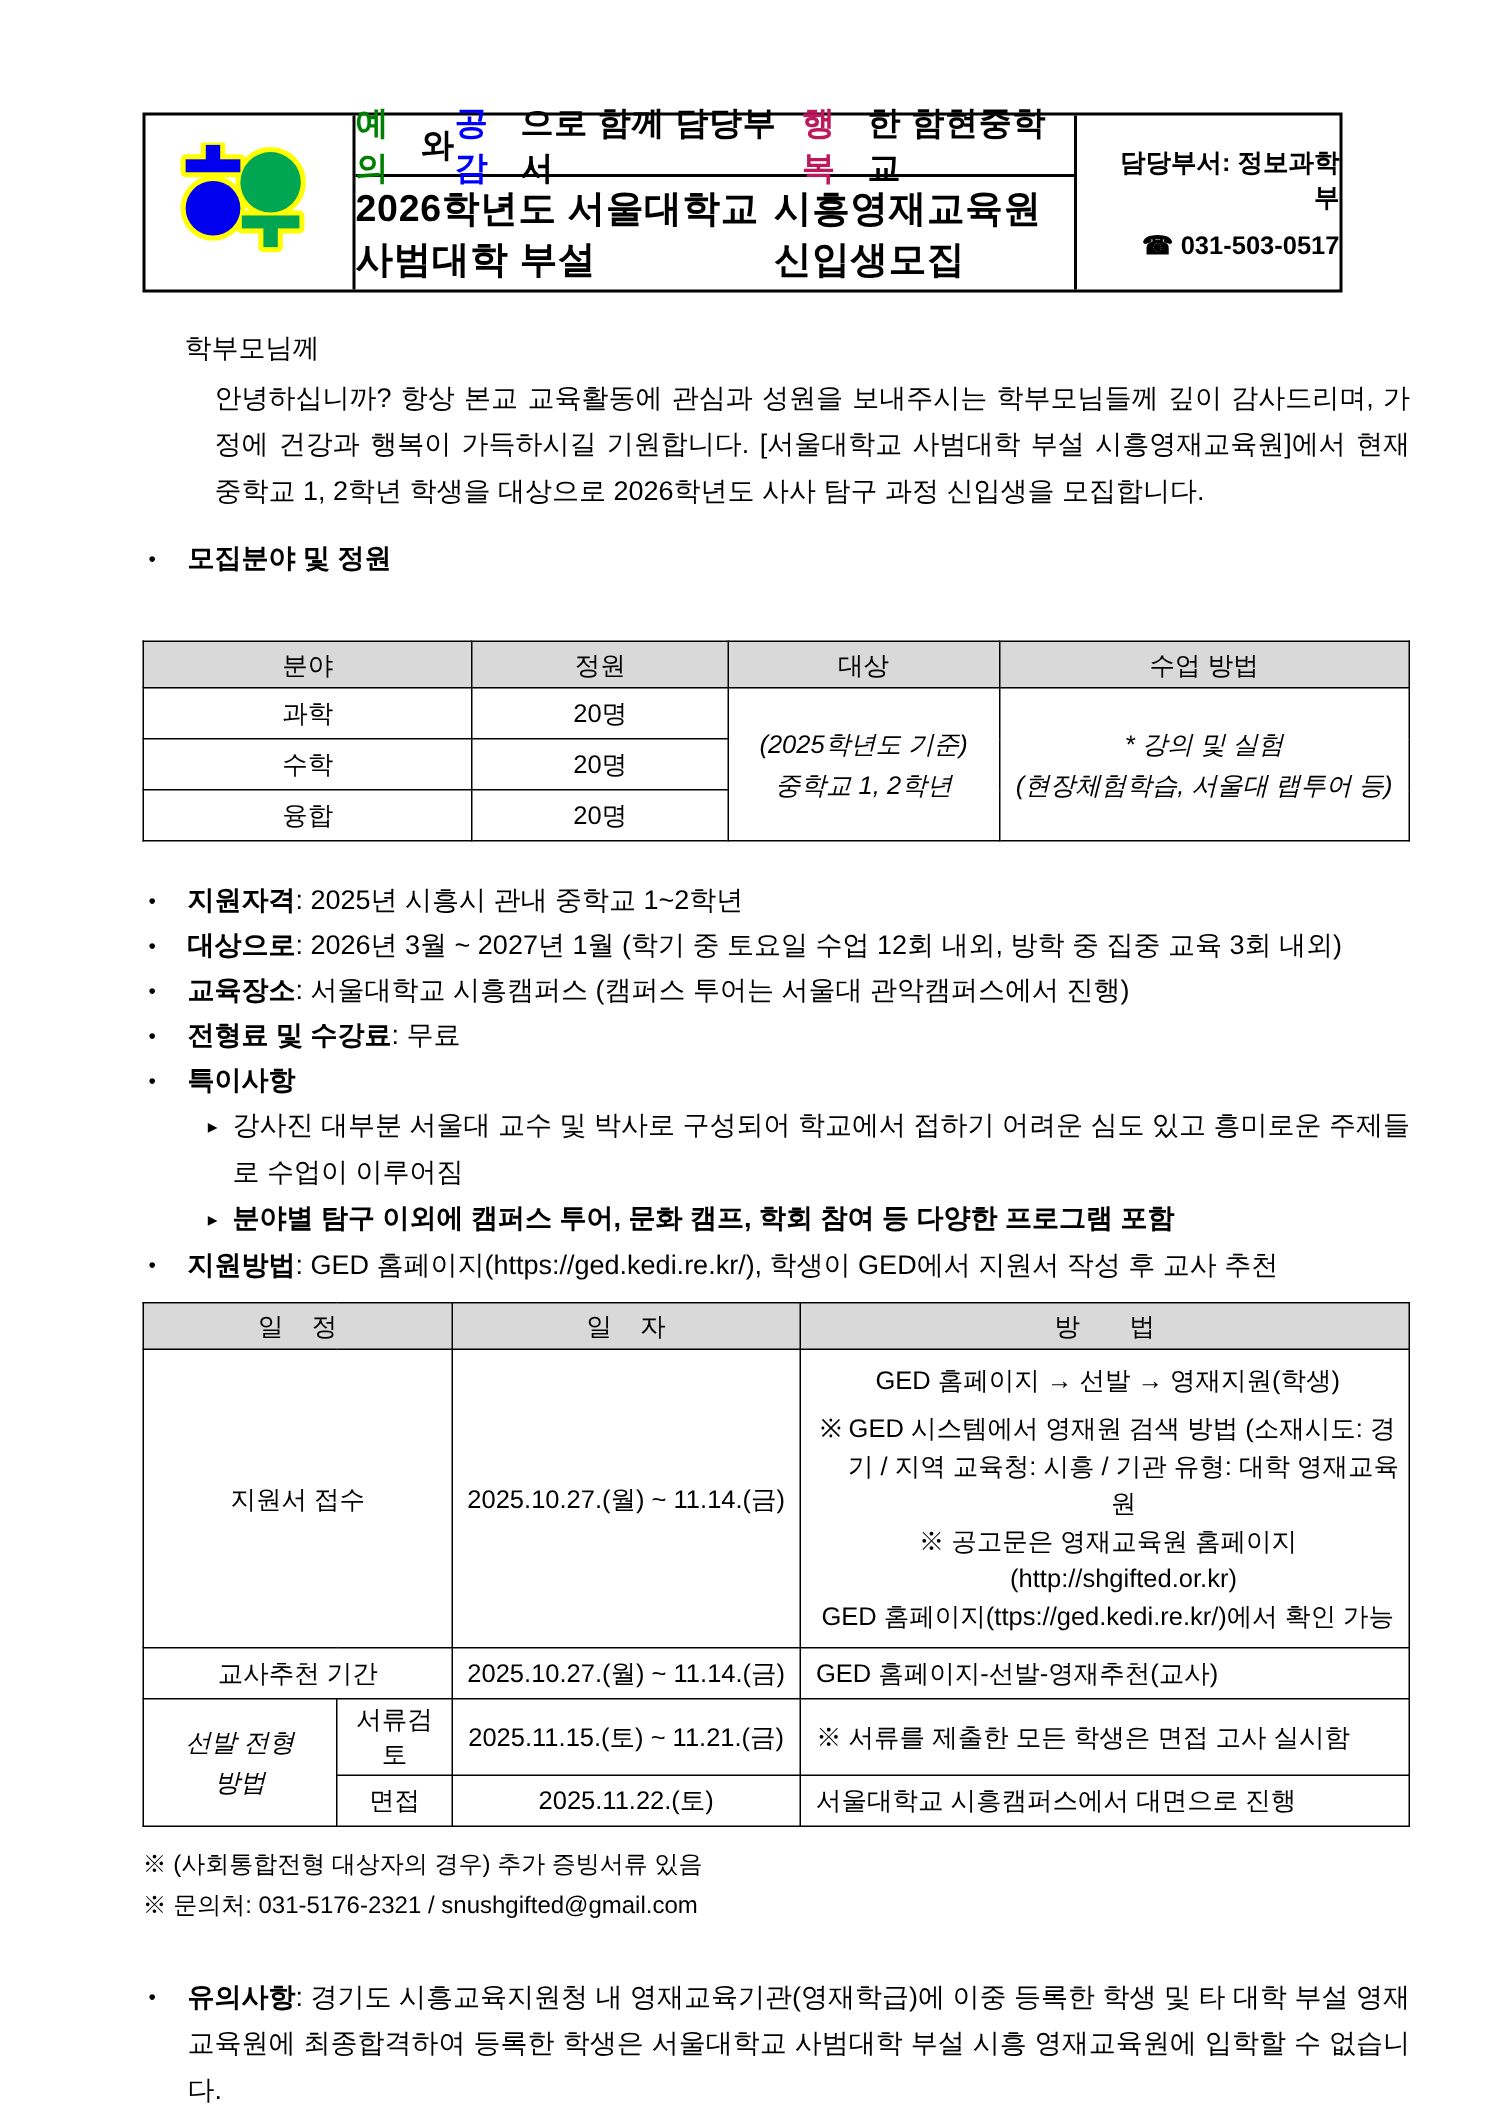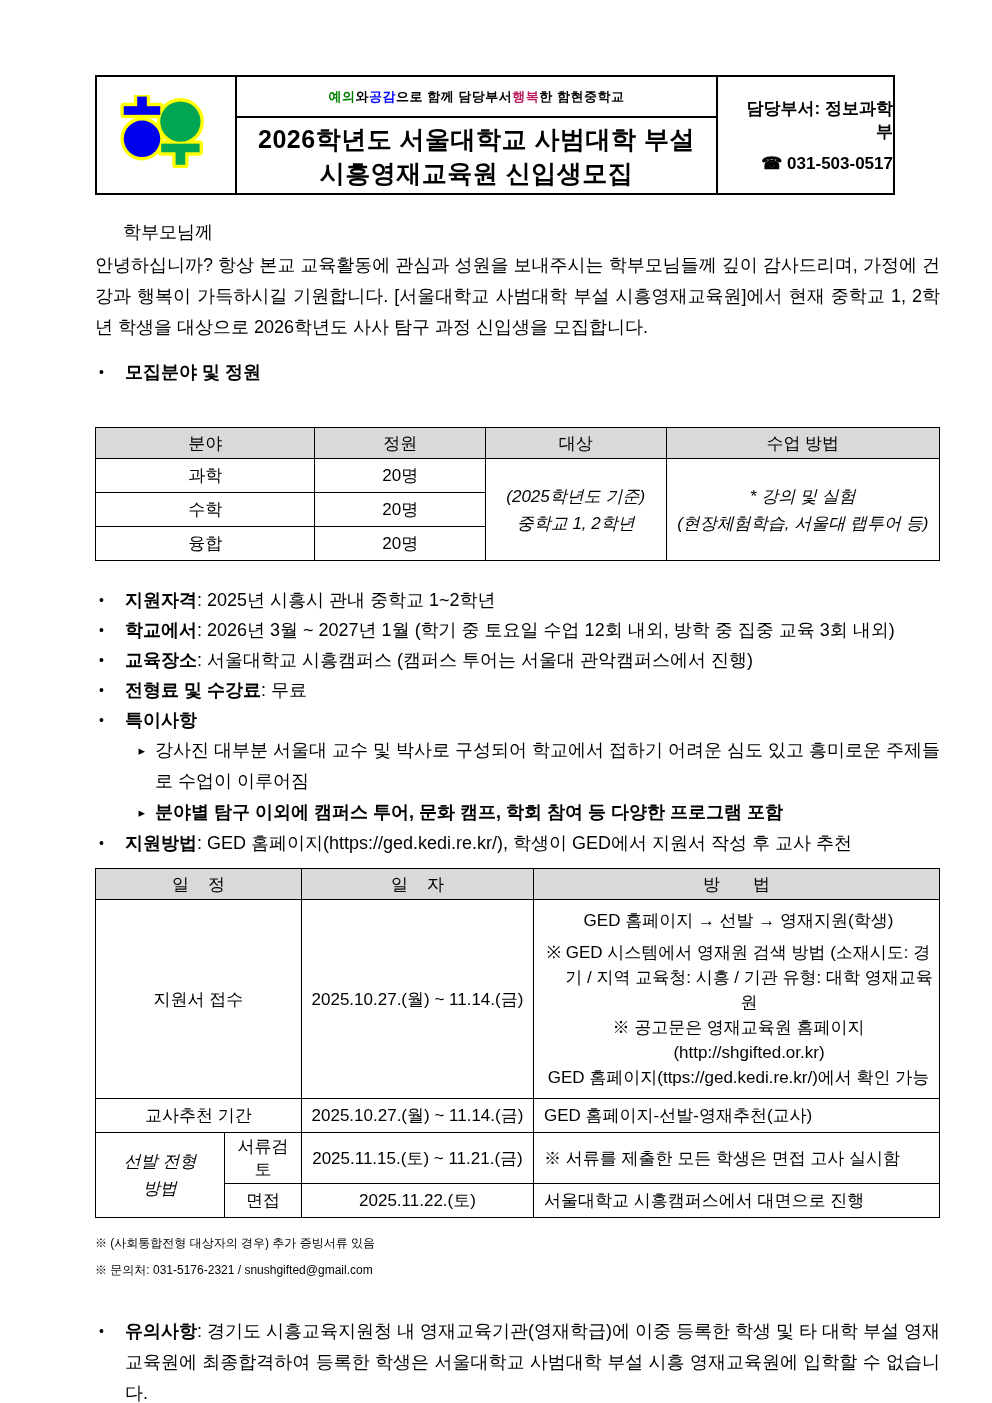--- a/index.html
+++ b/index.html
@@ -19,39 +19,39 @@
     display:flex;
   }
   .logo-cell {
     width:140px; border-right:2px solid #000;
     display:flex; align-items:center; justify-content:center;
   }
   .mid-cell { width:481px; border-right:2px solid #000; display:flex; flex-direction:column; }
   .slogan-row {
     height:41px; border-bottom:2px solid #000;
     display:flex; align-items:center; justify-content:center;
-    font-weight:bold; font-size:13px; letter-spacing:0.5px;
+    font-weight:bold; font-size:22px; letter-spacing:0.5px;
   }
   .c-green { color:#008000; }
   .c-blue  { color:#0000ff; }
   .c-red   { color:#be185d; }
   .title-rows {
-    flex:1; display:flex; flex-direction:column;
+    flex:1; display:flex; flex-direction:row;
     align-items:center; justify-content:center;
     font-weight:bold; font-size:25px; line-height:34px; letter-spacing:0.5px;
   }
   .right-cell {
     flex:1; display:flex; flex-direction:column; justify-content:center;
     padding-left:13px; gap:10px; font-size:17px; font-weight:600;text-align:right;
   }
 
   
   .greeting { margin-top:22px; font-size:18px; line-height:31px; }
   .salutation { padding-left:28px; }
-  .greeting-body { text-align:justify; margin-top:2px; }
+  .greeting-body { text-align:justify; margin-top:2px;margin-left:48px; }
 
   
   .bullet-line { display:flex; font-size:18px; line-height:30px; }
   .bullet-mark { width:30px; flex:none; text-align:left; padding-left:4px; font-size:14px; }
   .bullet-body { flex:1; text-align:justify; }
   .bold { font-weight:bold; }
   .section-title-row { margin-top:14px; margin-bottom:10px; }
   .bullets-block { margin-top:24px; }
   .sub-bullet { display:flex; font-size:18px; line-height:31px; }
   .sub-mark { width:26px; flex:none; text-align:right; padding-right:10px; margin-left:34px; font-size:13px; }
@@ -65,21 +65,21 @@
   }
   table.doc th { background:#d9d9d9; height:31px; white-space:pre; }
   .pre { white-space:pre-line; line-height:27px;font-style:italic; }
   table.doc td.row-h { height:34px; }
   .sched td.left { text-align:left; padding-left:10px; }
   .method-cell { text-align:center; padding:8px 6px 8px 10px !important; font-size:16.5px; line-height:25px; }
   .m-line1 { margin-bottom:7px; }
   .hang { padding-left:21px; text-indent:-21px; }
 
   
-  .notes { margin-top:12px; font-size:12px; line-height:27px; }
+  .notes { margin-top:12px; font-size:16px; line-height:27px; }
   .notice-block { margin-top:32px; }
   .footer-date {
     margin-top:18px; text-align:center;
     font-size:27px; letter-spacing:3px;
   }
 </style>
 </head>
 <body>
 
 <div class="page">
@@ -176,21 +176,21 @@
       </tbody>
     </table>
 
     <div class="bullets-block">
       <div class="bullet-line">
         <span class="bullet-mark">•</span>
         <span class="bullet-body"><span class="bold">지원자격</span><span>: 2025년 시흥시 관내 중학교 1~2학년</span></span>
       </div>
       <div class="bullet-line">
         <span class="bullet-mark">•</span>
-        <span class="bullet-body"><span class="bold">학교에서</span><span>: 2026년 3월 ~ 2027년 1월 (학기 중 토요일 수업 12회 내외, 방학 중 집중 교육 3회 내외)</span></span>
+        <span class="bullet-body"><span class="bold">대상으로</span><span>: 2026년 3월 ~ 2027년 1월 (학기 중 토요일 수업 12회 내외, 방학 중 집중 교육 3회 내외)</span></span>
       </div>
       <div class="bullet-line">
         <span class="bullet-mark">•</span>
         <span class="bullet-body"><span class="bold">교육장소</span><span>: 서울대학교 시흥캠퍼스 (캠퍼스 투어는 서울대 관악캠퍼스에서 진행)</span></span>
       </div>
       <div class="bullet-line">
         <span class="bullet-mark">•</span>
         <span class="bullet-body"><span class="bold">전형료 및 수강료</span><span>: 무료</span></span>
       </div>
       <div class="bullet-line">

